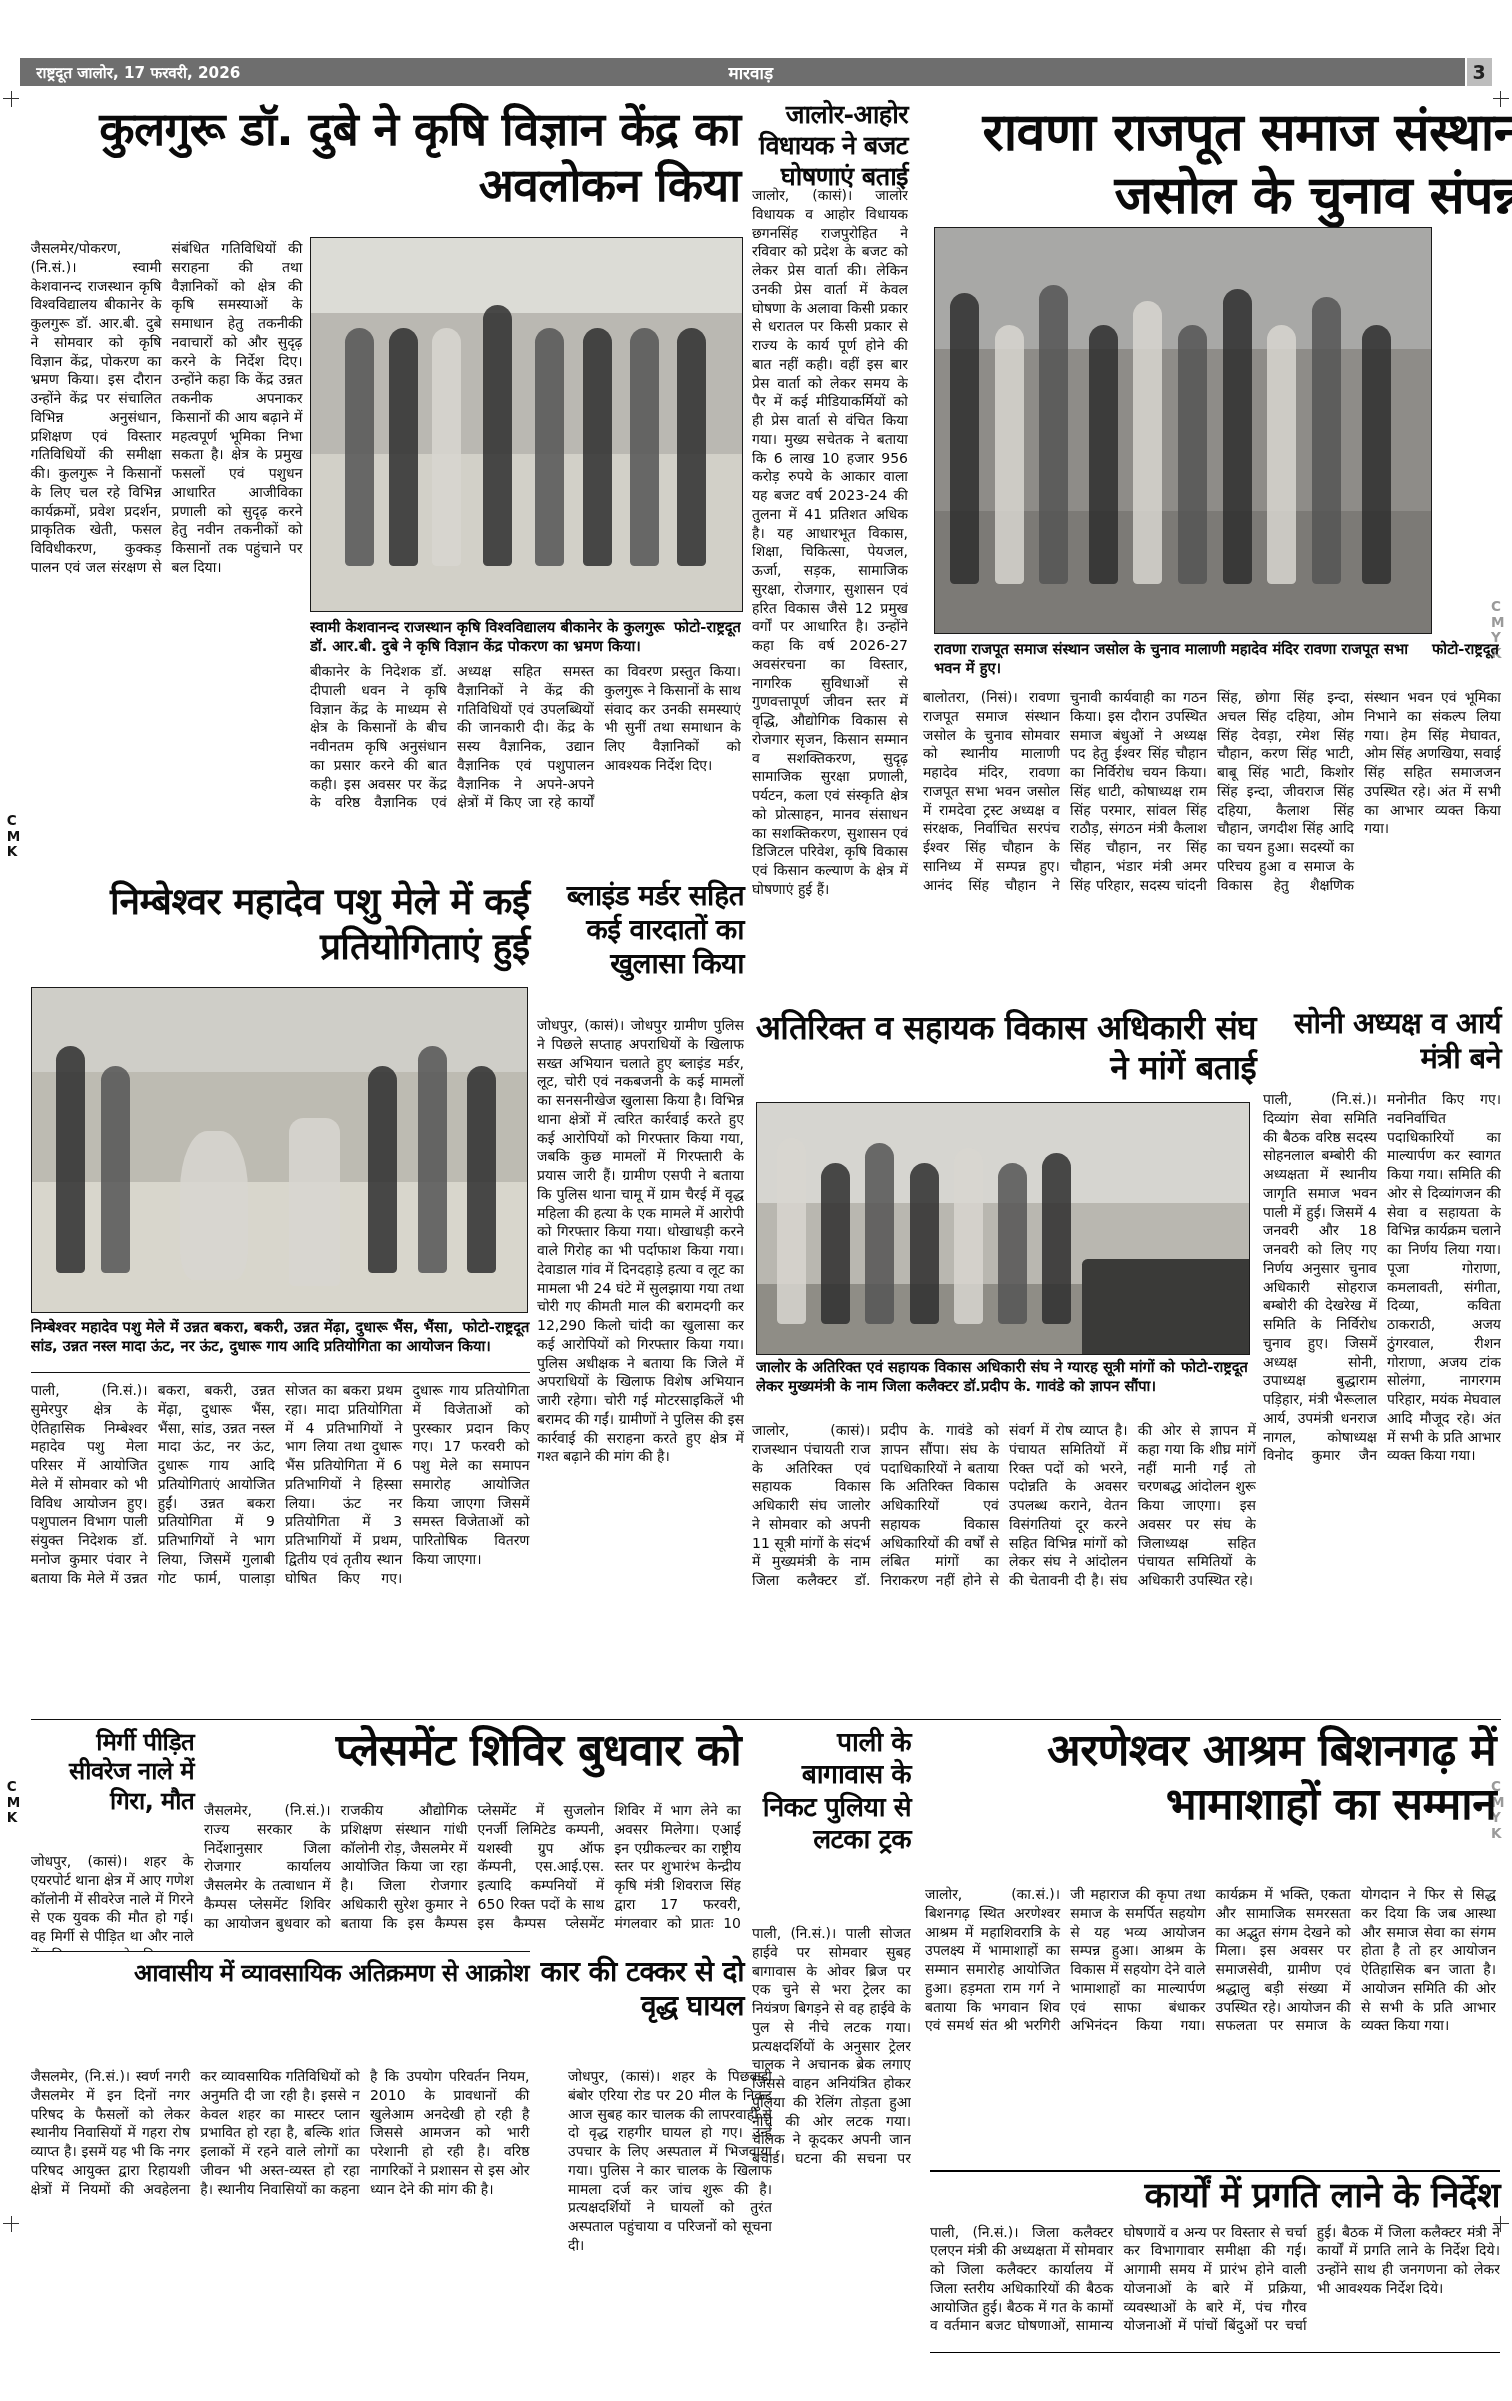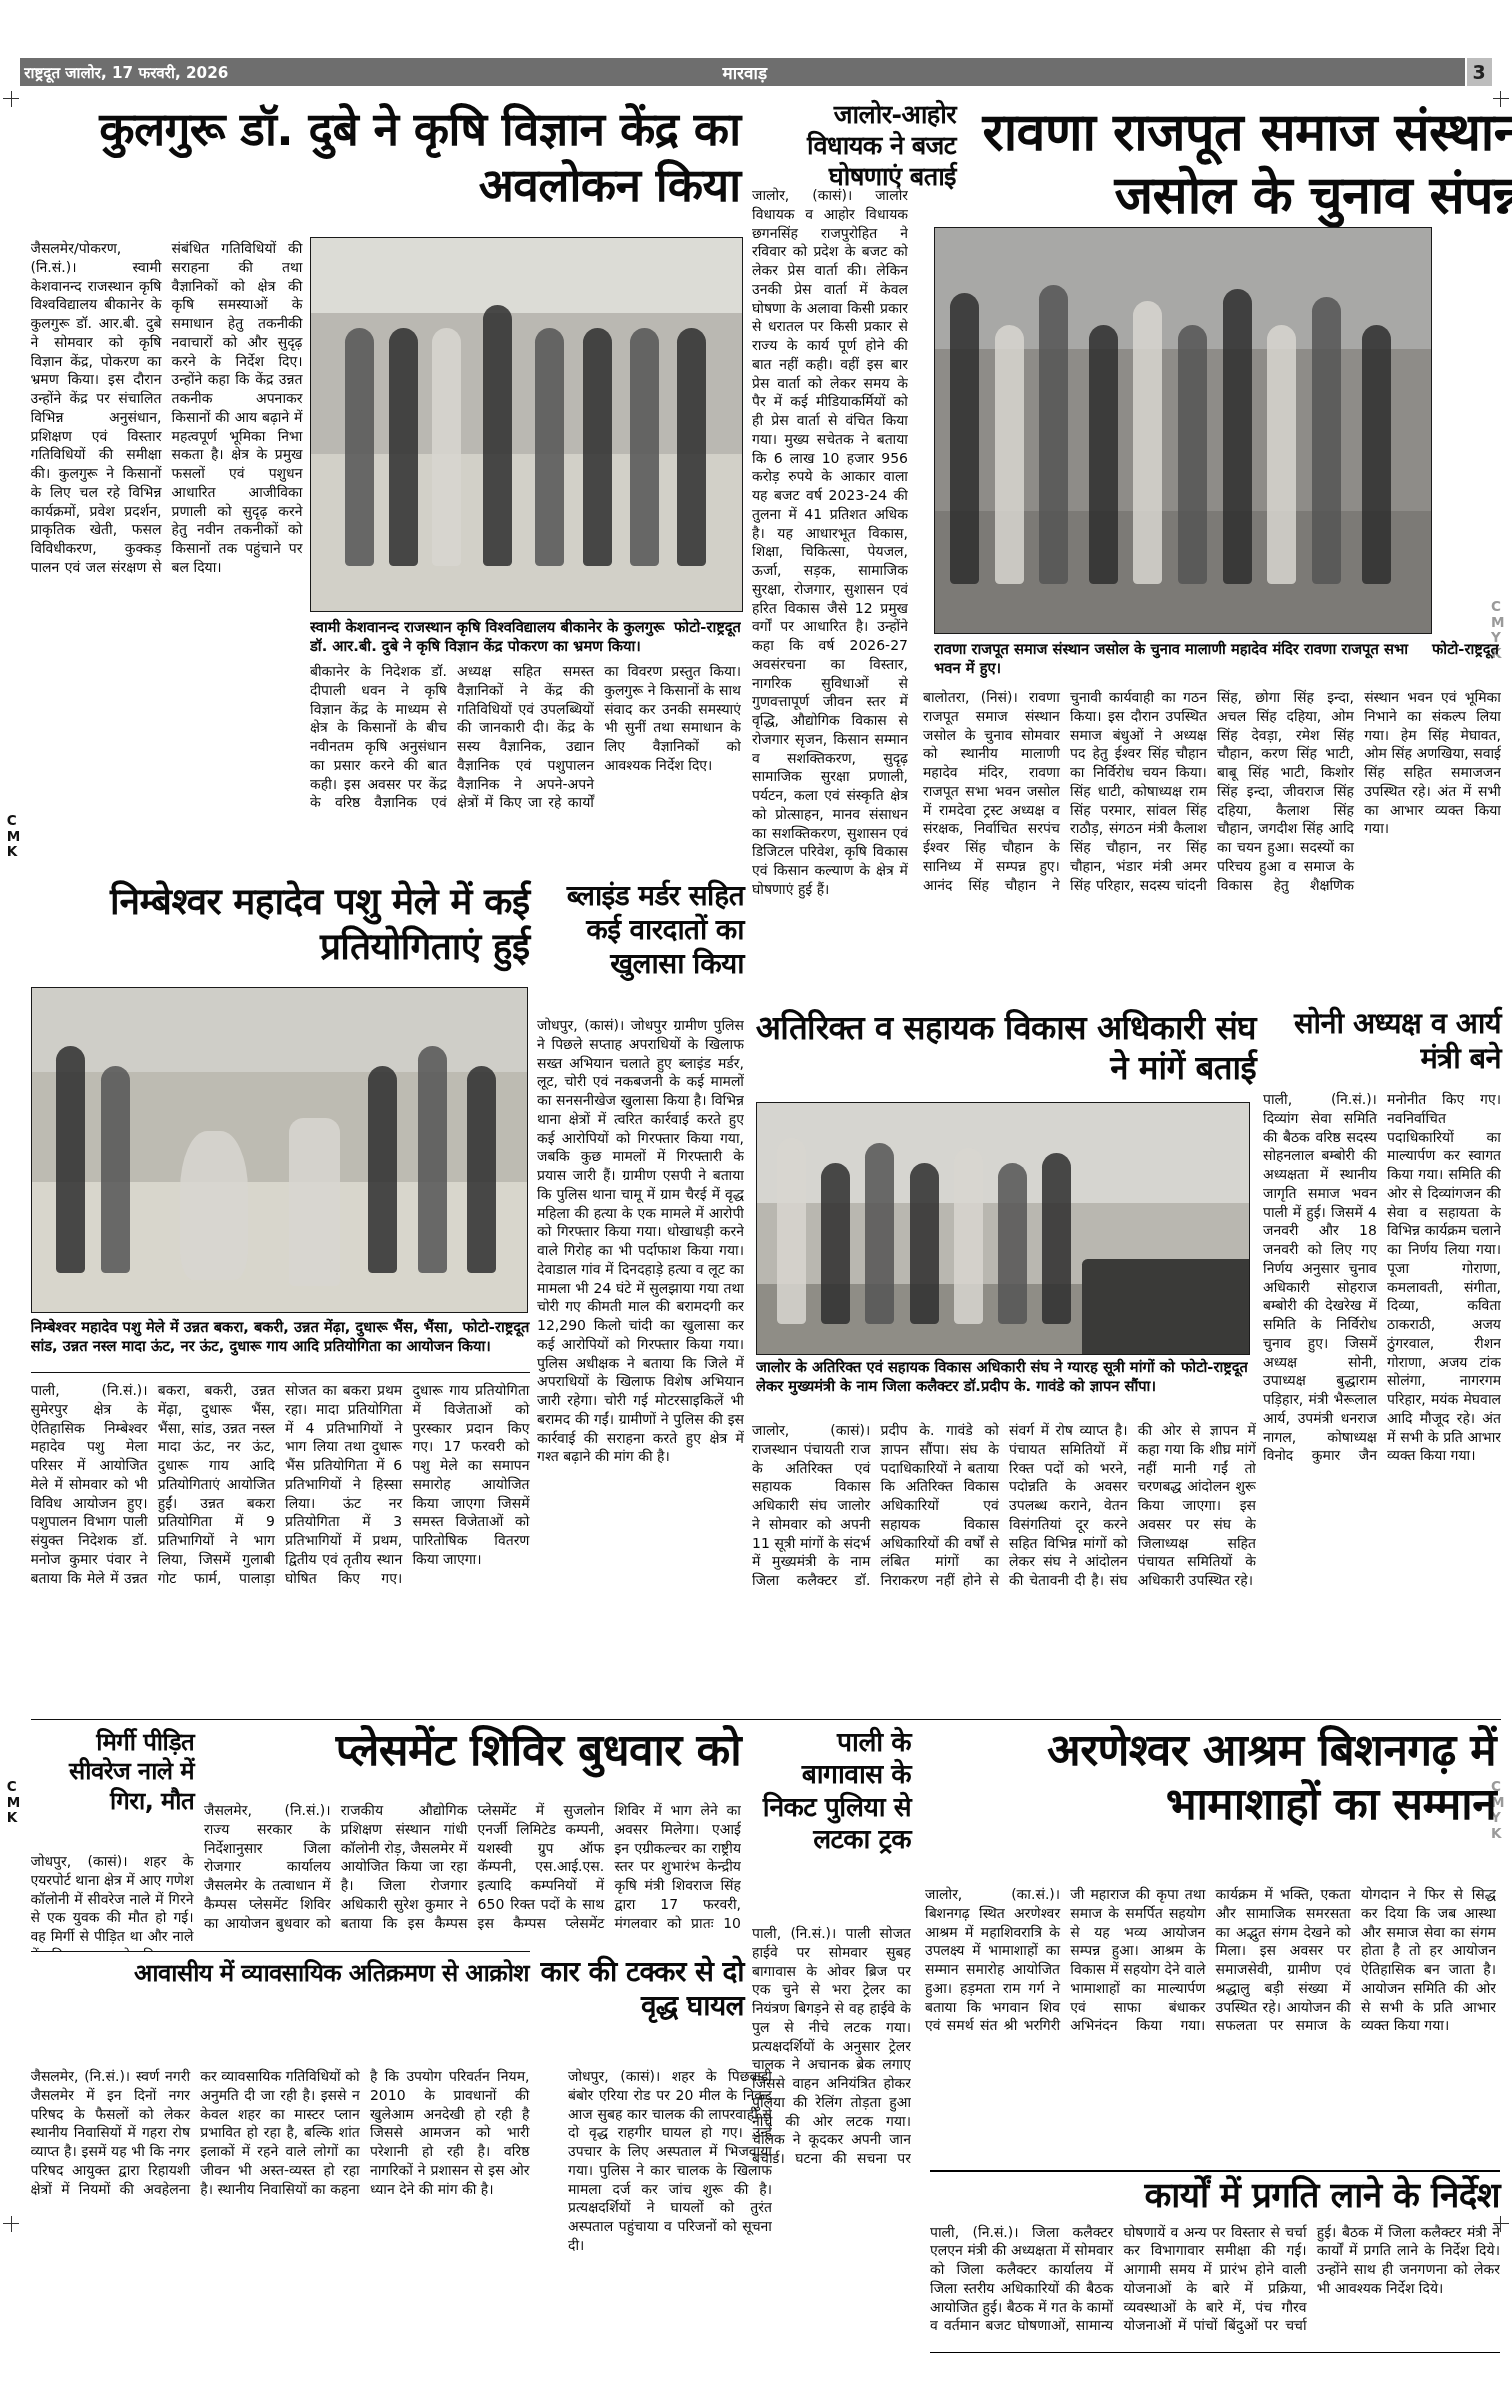--- a/index.html
+++ b/index.html
@@ -1,21 +1,21 @@
 <!DOCTYPE html>
 <html lang="hi" style="font-size:9px"><head>
 <meta charset="utf-8">
 <style>
   html,body{margin:0;padding:0;background:#e9e9e9;}
   .page{position:relative;width:1512px;height:2401px;background:#ffffff;
         font-family:"DejaVu Sans","Liberation Sans",sans-serif;color:#0a0a0a;overflow:hidden;}
   
   .masthead{position:absolute;left:20.3px;top:58px;width:1445px;height:28px;background:#6e6e6e;
             display:flex;align-items:center;color:#ffffff;font-weight:bold;}
-  .masthead .ed{font-size:15.2px;padding-left:4px;flex:1;}
+  .masthead .ed{font-size:15.2px;padding-left:16px;flex:1;}
   .masthead .sec{font-size:17px;flex:1;text-align:center;}
   .masthead .spacer{flex:1;}
   .pagenum{position:absolute;right:20.3px;top:58px;width:25px;height:28px;background:#bdbdbd;
            color:#222;font-size:19px;font-weight:bold;display:flex;align-items:center;justify-content:center;}
   
   .art{position:absolute;}
   .hl{font-weight:bold;text-align:right;line-height:1.22;letter-spacing:-0.6px;}
   .body{font-size:14px;line-height:1.34;text-align:justify;overflow:hidden;font-weight:500;}
   .c2{column-count:2;column-gap:10.2px;}
   .c3{column-count:3;column-gap:10.2px;}
@@ -79,21 +79,21 @@
       <i class="fig m" style="left:74%;"></i>
       <i class="fig" style="left:85%;"></i>
   </div>
   <div class="art caption" style="left:310px;top:617px;width:431px;height:40px;">
     <span class="credit">फोटो-राष्ट्रदूत</span>
     <span>स्वामी केशवानन्द राजस्थान कृषि विश्वविद्यालय बीकानेर के कुलगुरू डॉ. आर.बी. दुबे ने कृषि विज्ञान केंद्र पोकरण का भ्रमण किया।</span>
   </div>
   <div class="art body c2" style="left:30.5px;top:239px;width:272px;height:632px;">जैसलमेर/पोकरण, (नि.सं.)। स्वामी केशवानन्द राजस्थान कृषि विश्वविद्यालय बीकानेर के कुलगुरू डॉ. आर.बी. दुबे ने सोमवार को कृषि विज्ञान केंद्र, पोकरण का भ्रमण किया। इस दौरान उन्होंने केंद्र पर संचालित विभिन्न अनुसंधान, प्रशिक्षण एवं विस्तार गतिविधियों की समीक्षा की। कुलगुरू ने किसानों के लिए चल रहे विभिन्न कार्यक्रमों, प्रवेश प्रदर्शन, प्राकृतिक खेती, फसल विविधीकरण, कुक्कड़ पालन एवं जल संरक्षण से संबंधित गतिविधियों की सराहना की तथा वैज्ञानिकों को क्षेत्र की कृषि समस्याओं के समाधान हेतु तकनीकी नवाचारों को और सुदृढ़ करने के निर्देश दिए। उन्होंने कहा कि केंद्र उन्नत तकनीक अपनाकर किसानों की आय बढ़ाने में महत्वपूर्ण भूमिका निभा सकता है। क्षेत्र के प्रमुख फसलों एवं पशुधन आधारित आजीविका प्रणाली को सुदृढ़ करने हेतु नवीन तकनीकों को किसानों तक पहुंचाने पर बल दिया।</div>
   <div class="art body c3" style="left:310px;top:662px;width:431px;height:210px;">बीकानेर के निदेशक डॉ. दीपाली धवन ने कृषि विज्ञान केंद्र के माध्यम से क्षेत्र के किसानों के बीच नवीनतम कृषि अनुसंधान का प्रसार करने की बात कही। इस अवसर पर केंद्र के वरिष्ठ वैज्ञानिक एवं अध्यक्ष सहित समस्त वैज्ञानिकों ने केंद्र की गतिविधियों एवं उपलब्धियों की जानकारी दी। केंद्र के सस्य वैज्ञानिक, उद्यान वैज्ञानिक एवं पशुपालन वैज्ञानिक ने अपने-अपने क्षेत्रों में किए जा रहे कार्यों का विवरण प्रस्तुत किया। कुलगुरू ने किसानों के साथ संवाद कर उनकी समस्याएं भी सुनीं तथा समाधान के लिए वैज्ञानिकों को आवश्यक निर्देश दिए।</div>
 
-  <div class="art hl" style="left:752px;top:99px;width:156px;font-size:25.4px;margin-left:48px;">जालोर-आहोर विधायक ने बजट घोषणाएं बताई</div>
+  <div class="art hl" style="left:752px;top:99px;width:156px;font-size:25.4px;">जालोर-आहोर विधायक ने बजट घोषणाएं बताई</div>
   <div class="art body" style="left:752px;top:186px;width:156px;height:807px;">जालोर, (कासं)। जालोर विधायक व आहोर विधायक छगनसिंह राजपुरोहित ने रविवार को प्रदेश के बजट को लेकर प्रेस वार्ता की। लेकिन उनकी प्रेस वार्ता में केवल घोषणा के अलावा किसी प्रकार से धरातल पर किसी प्रकार से राज्य के कार्य पूर्ण होने की बात नहीं कही। वहीं इस बार प्रेस वार्ता को लेकर समय के पैर में कई मीडियाकर्मियों को ही प्रेस वार्ता से वंचित किया गया। मुख्य सचेतक ने बताया कि 6 लाख 10 हजार 956 करोड़ रुपये के आकार वाला यह बजट वर्ष 2023-24 की तुलना में 41 प्रतिशत अधिक है। यह आधारभूत विकास, शिक्षा, चिकित्सा, पेयजल, ऊर्जा, सड़क, सामाजिक सुरक्षा, रोजगार, सुशासन एवं हरित विकास जैसे 12 प्रमुख वर्गों पर आधारित है। उन्होंने कहा कि वर्ष 2026-27 अवसंरचना का विस्तार, नागरिक सुविधाओं से गुणवत्तापूर्ण जीवन स्तर में वृद्धि, औद्योगिक विकास से रोजगार सृजन, किसान सम्मान व सशक्तिकरण, सुदृढ़ सामाजिक सुरक्षा प्रणाली, पर्यटन, कला एवं संस्कृति क्षेत्र को प्रोत्साहन, मानव संसाधन का सशक्तिकरण, सुशासन एवं डिजिटल परिवेश, कृषि विकास एवं किसान कल्याण के क्षेत्र में घोषणाएं हुई हैं।</div>
 
   <div class="art hl" style="left:946px;top:101px;width:576px;font-size:52px;">रावणा राजपूत समाज संस्थान जसोल के चुनाव संपन्न</div>
   <div class="photo" style="left:934px;top:227px;width:496px;height:405px;background:linear-gradient(#a8a8a6 0 30%,#8e8c88 30% 70%,#7c7a76 70% 100%);">
     <i class="fig" style="left:3%;height:72%;"></i>
       <i class="fig l" style="left:12%;"></i>
       <i class="fig m" style="left:21%;height:74%;"></i>
     <i class="fig" style="left:31%;"></i>
       <i class="fig l" style="left:40%;height:70%;"></i>
       <i class="fig m" style="left:49%;"></i>

